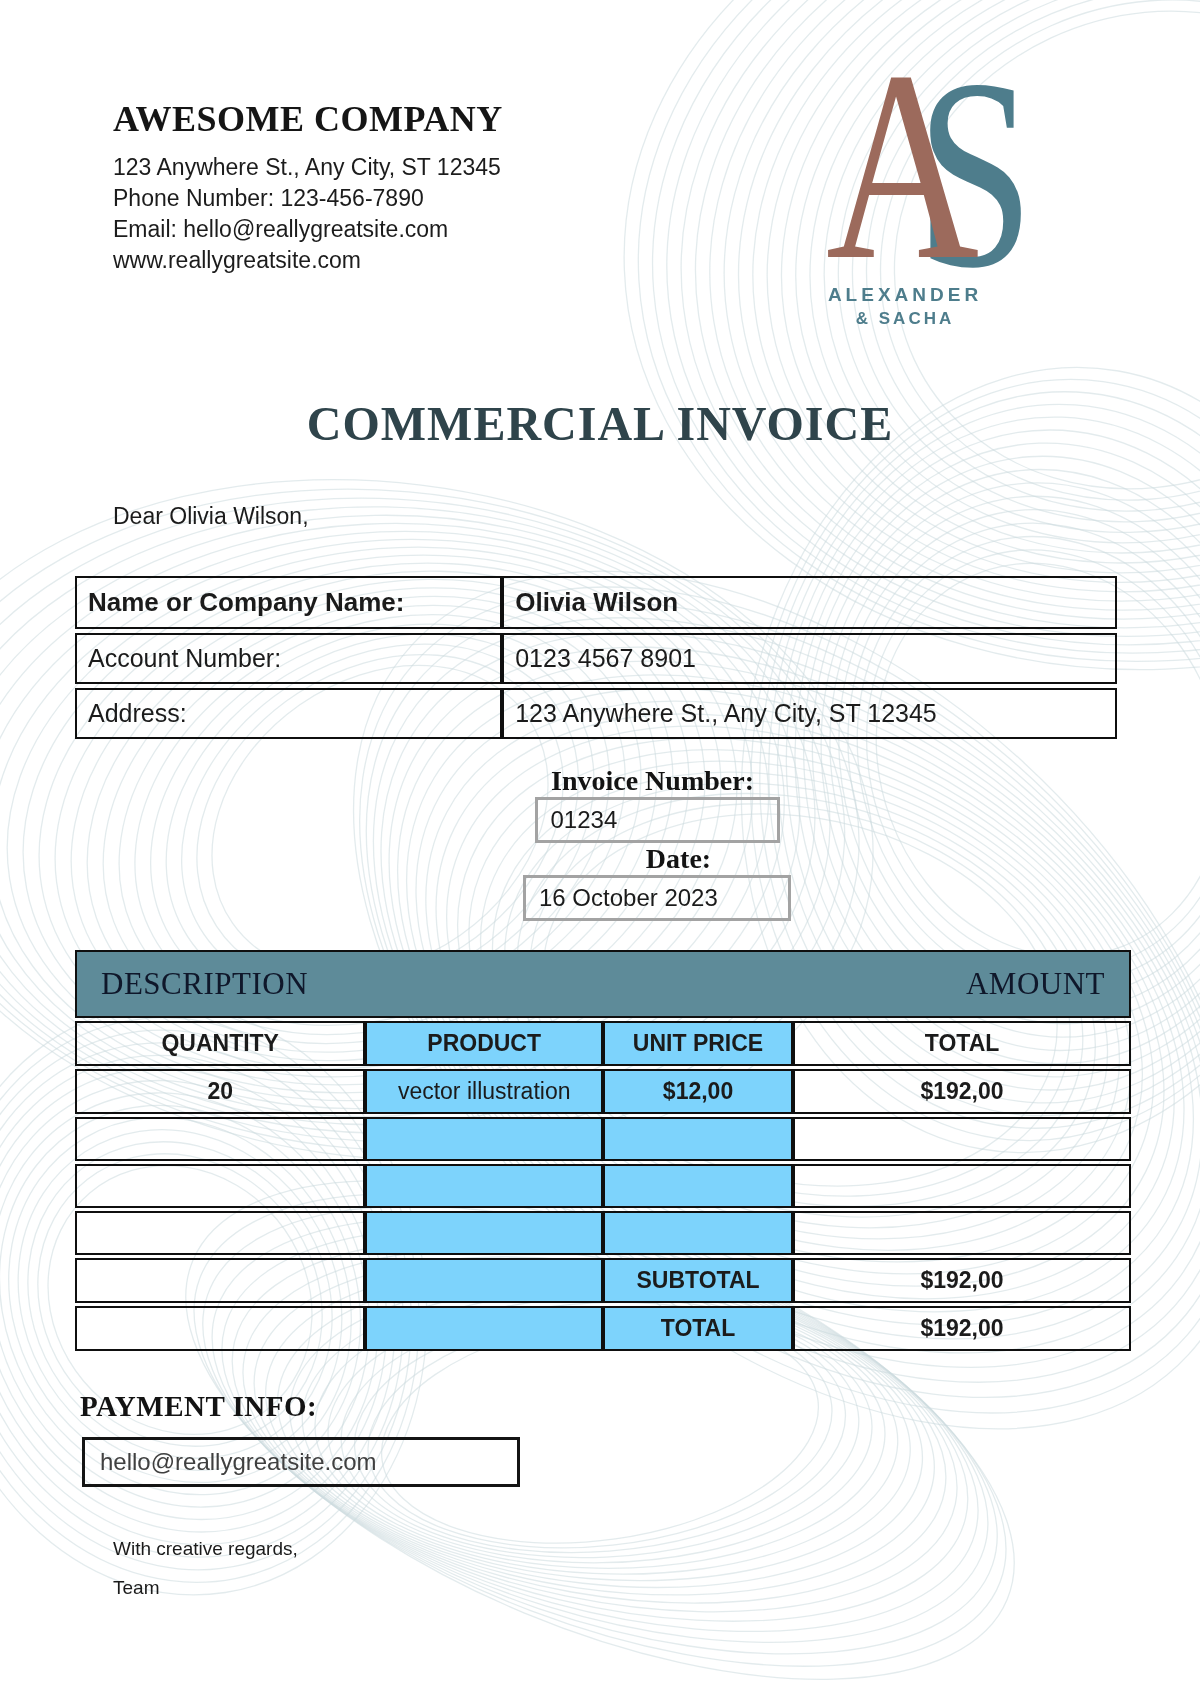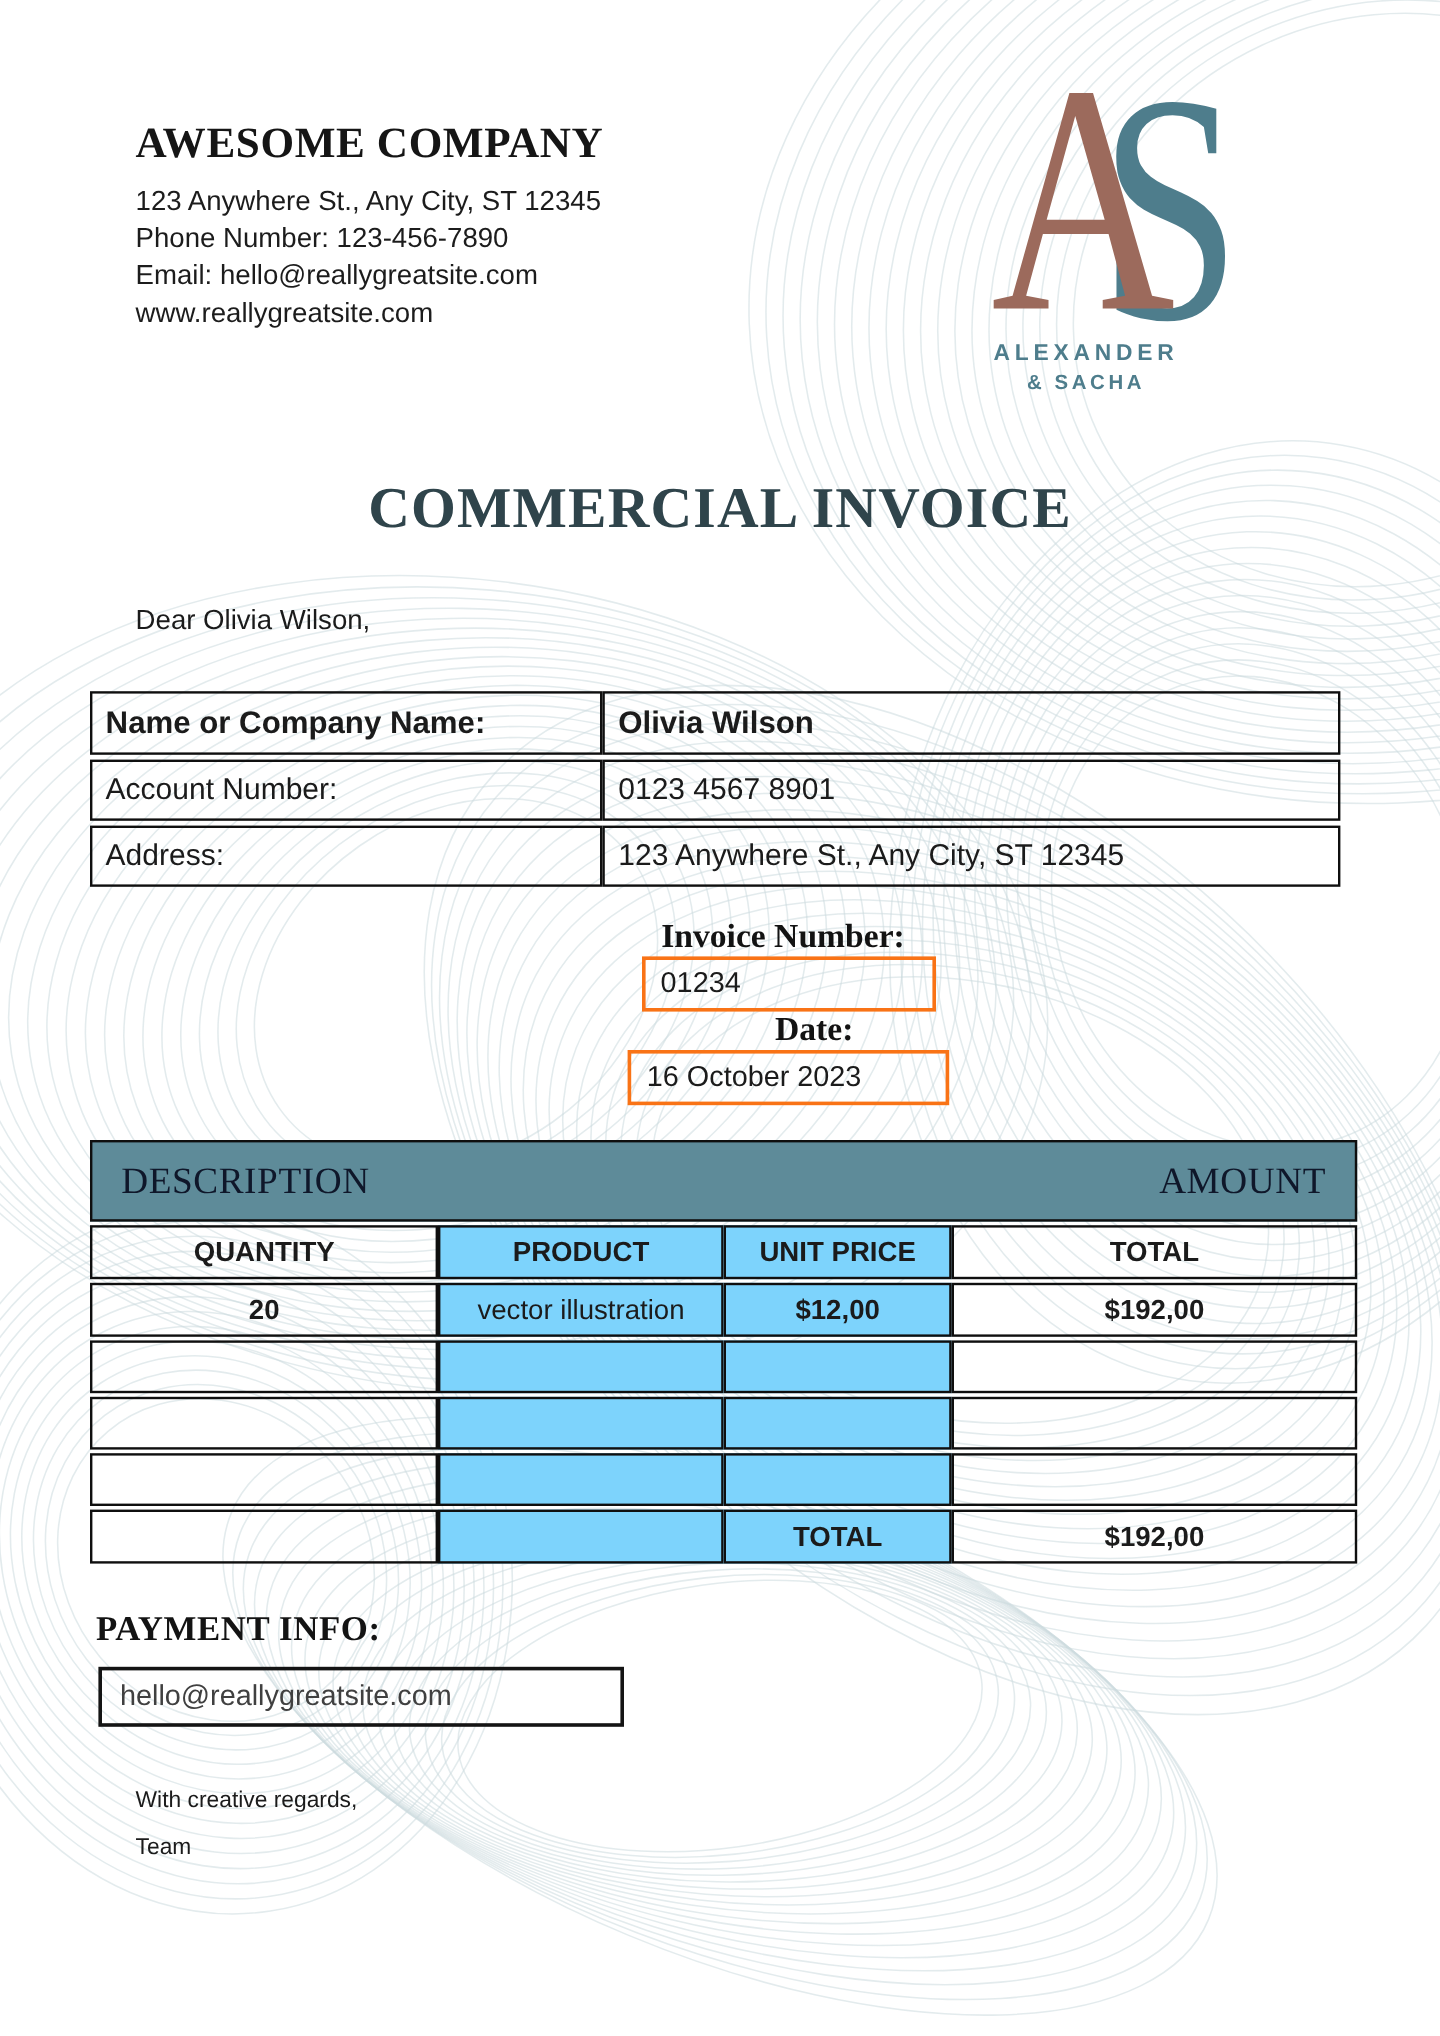--- a/index.html
+++ b/index.html
@@ -59,21 +59,21 @@
     font-size:25px; table-layout:fixed;
   }
   .client-table td { border:2px solid #0f0f0f; padding:9px 11px; height:48px; vertical-align:middle; }
   .client-table td.lbl { width:41%; }
   .client-table tr.strong td { font-weight:bold; font-size:26px; }
 
   
   .meta { margin:22px 0 0 105px; display:flex; align-items:center;flex-direction:column; }
   .meta-label { font-family:"Liberation Serif", serif; font-weight:bold; font-size:28px; color:#131313; }
   .meta-box {
-    border:3px solid #f97316; height:46px; display:flex; align-items:center;
+    border:3px solid #a3a3a3; height:46px; display:flex; align-items:center;
     padding:0 13px; font-size:24px; margin-left:9px; background:transparent;
   }
   .inv-box { width:245px; }
   .date-label { margin-left:52px; }
   .date-box { width:268px; }
 
   
   .items {
     border-collapse:separate; border-spacing:0 3px;
     margin:26px 0 0 75px; width:1056px;
@@ -315,20 +315,26 @@
       </tr>
       <tr>
         <td></td>
         <td class="c-white"></td>
         <td class="c-white"></td>
         <td></td>
       </tr>
       <tr>
         <td></td>
         <td class="c-white"></td>
+        <td class="b c-white">SUBTOTAL</td>
+        <td class="b">$192,00</td>
+      </tr>
+      <tr>
+        <td></td>
+        <td class="c-white"></td>
         <td class="b c-white">TOTAL</td>
         <td class="b">$192,00</td>
       </tr>
     </tbody>
       </table>
 
     <div class="payment-heading">PAYMENT INFO:</div>
     <div class="payment-box">hello@reallygreatsite.com</div>
 
     <div class="closing">

